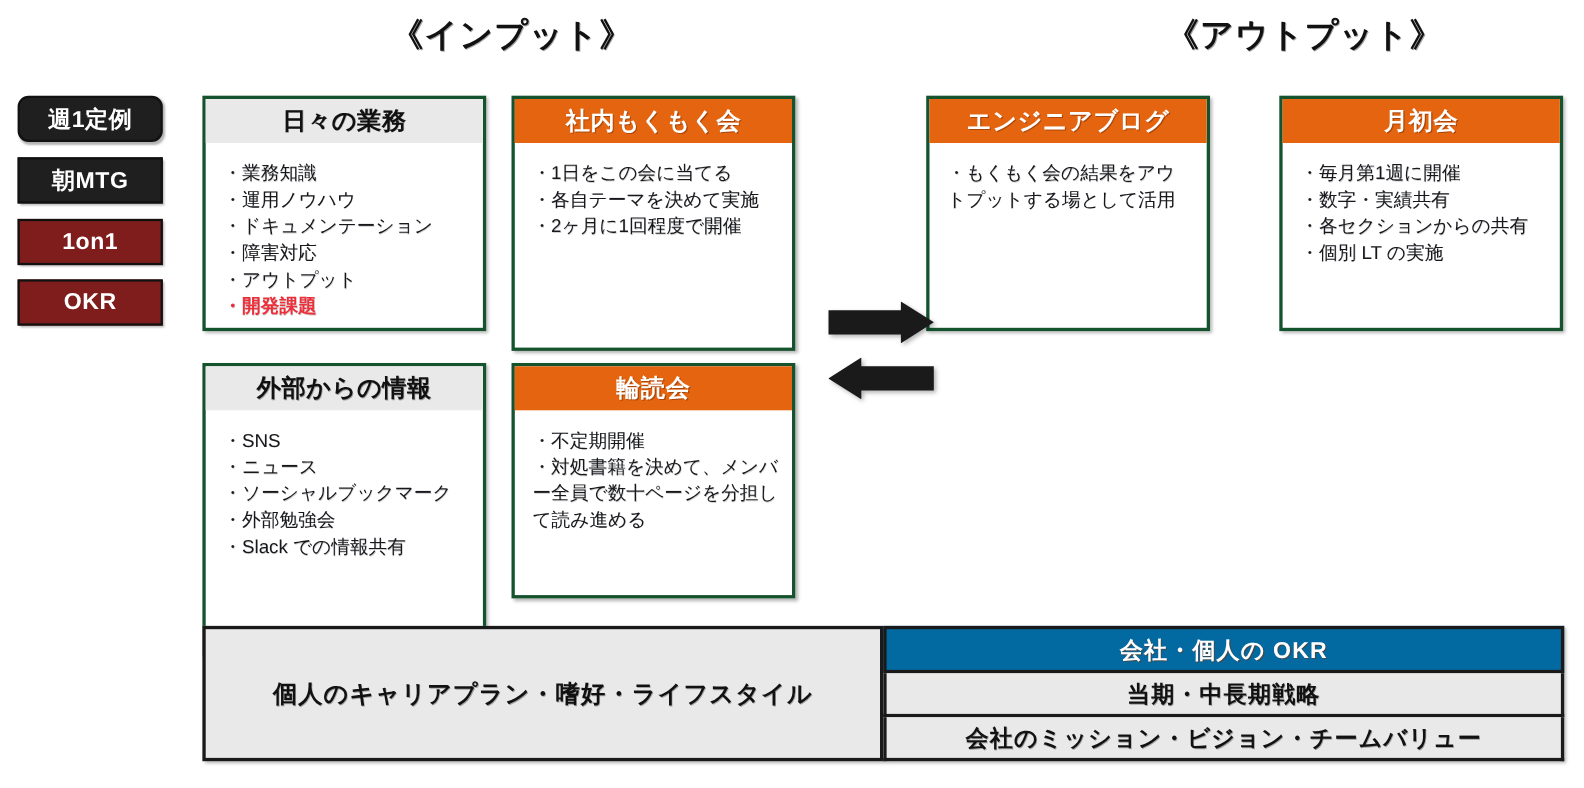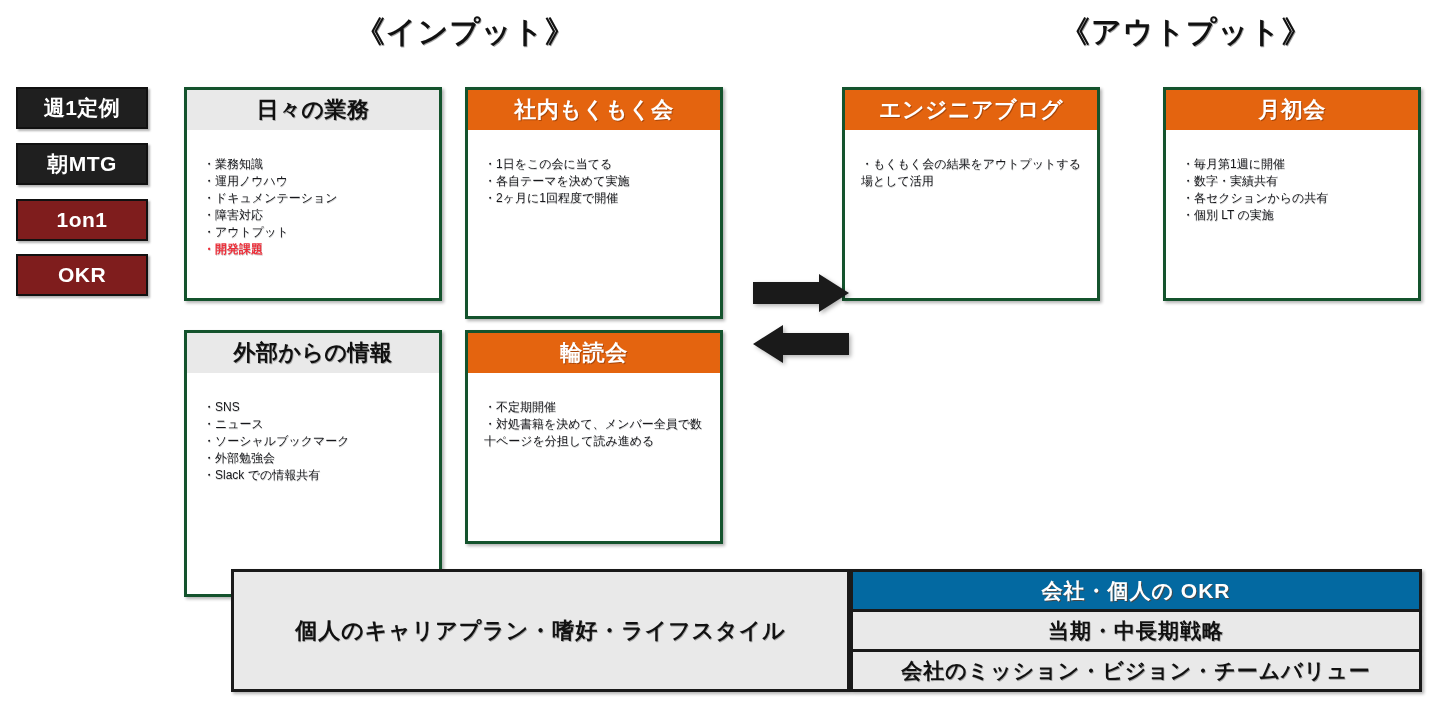--- a/index.html
+++ b/index.html
@@ -44,21 +44,21 @@
     font-size: 21px;
     font-weight: bold;
     color: #ffffff;
     border: 2px solid #111111;
     box-shadow: 2px 2px 2px rgba(0,0,0,0.30);
     box-sizing: border-box;
     letter-spacing: 0.5px;
   }
   .chip.dark   { background: #1f1f1f; }
   .chip.orange { background: #7f1d1d; }
-  #chip-0 { top: 87px; }
+  #chip-0 { top: 87px; border-radius: 10px; }
   #chip-1 { top: 143px; }
   #chip-2 { top: 199px; }
   #chip-3 { top: 254px; }
 
   
   .card {
     position: absolute;
     border: 3px solid #14532d;
     background: #ffffff;
     box-sizing: border-box;
@@ -81,22 +81,22 @@
     background: #e9e9e9;
     color: #111111;
     text-shadow: 0.7px 0.7px 0 rgba(0,0,0,0.30);
   }
   .card-header.orange {
     background: #E4640F;
     color: #ffffff;
     text-shadow: 1px 1px 0 rgba(120,45,5,0.55);
   }
   .card-body {
-    padding: 26px 12px 10px 16px;
-    font-size: 12px;
+    padding: 16px 12px 10px 16px;
+    font-size: 17px;
     line-height: 1.42;
     color: #17181c;
     text-shadow: 0.5px 0.5px 0 rgba(0,0,0,0.18);
   }
   .card-body .li { white-space: pre-wrap; }
   .card-body .li.red { color: #ec2f3a; font-weight: bold; }
 
   #card-daily    { left: 184px; top: 87px;  width: 258px; height: 214px; }
   #card-mokumoku { left: 465px; top: 87px;  width: 258px; height: 232px; }
   #card-blog     { left: 842px; top: 87px;  width: 258px; height: 214px; }
@@ -129,21 +129,20 @@
     box-sizing: border-box;
     display: flex;
     align-items: center;
     justify-content: center;
     font-size: 22px;
     font-weight: bold;
     color: #111111;
     letter-spacing: 1px;
     text-shadow: 0.7px 0.7px 0 rgba(0,0,0,0.30);
     box-shadow: 2px 2px 3px rgba(0,0,0,0.30);
-    margin-left: 47px;
   }
   #foundation-right {
     flex: 1;
     display: flex;
     flex-direction: column;
   }
   .f-row {
     flex: 1;
     border: 3px solid #1a1a1a;
     border-top-width: 0;

